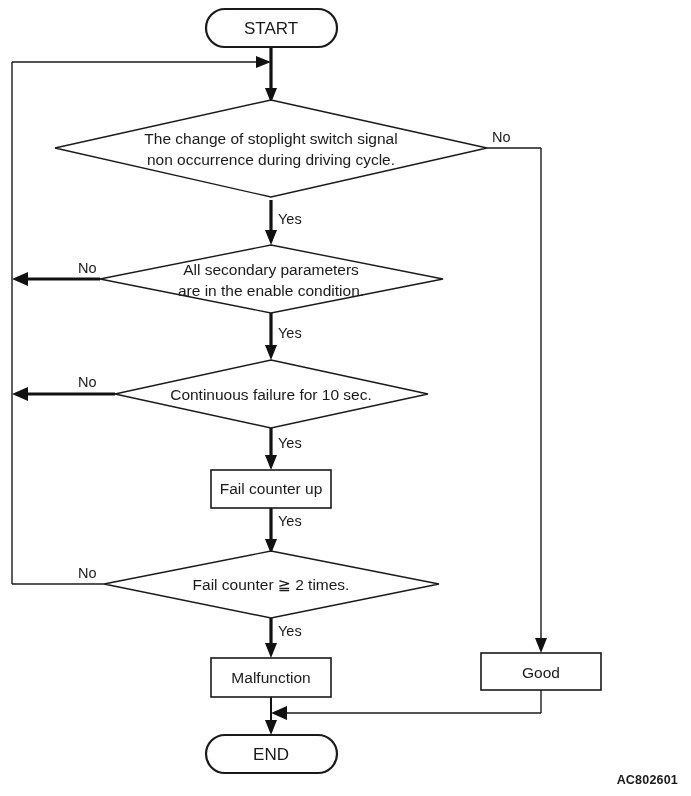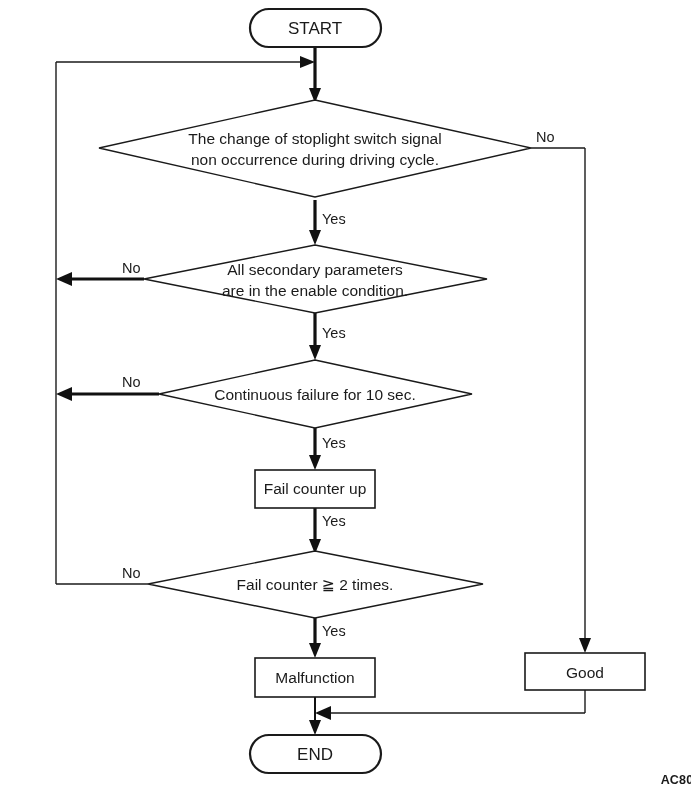--- a/index.html
+++ b/index.html
@@ -11,21 +11,20 @@
     width: 691px;
     height: 796px;
     font-family: "Liberation Sans", sans-serif;
     color: #000000;
     overflow: hidden;
   }
   #flowchart-root {
     position: relative;
     width: 553px;
     height: 796px;
-    margin-left: 44px;
   }
   svg.diagram {
     position: absolute;
     top: 0;
     left: 0;
     width: 691px;
     height: 796px;
     display: block;
   }
   .shape-stroke {

